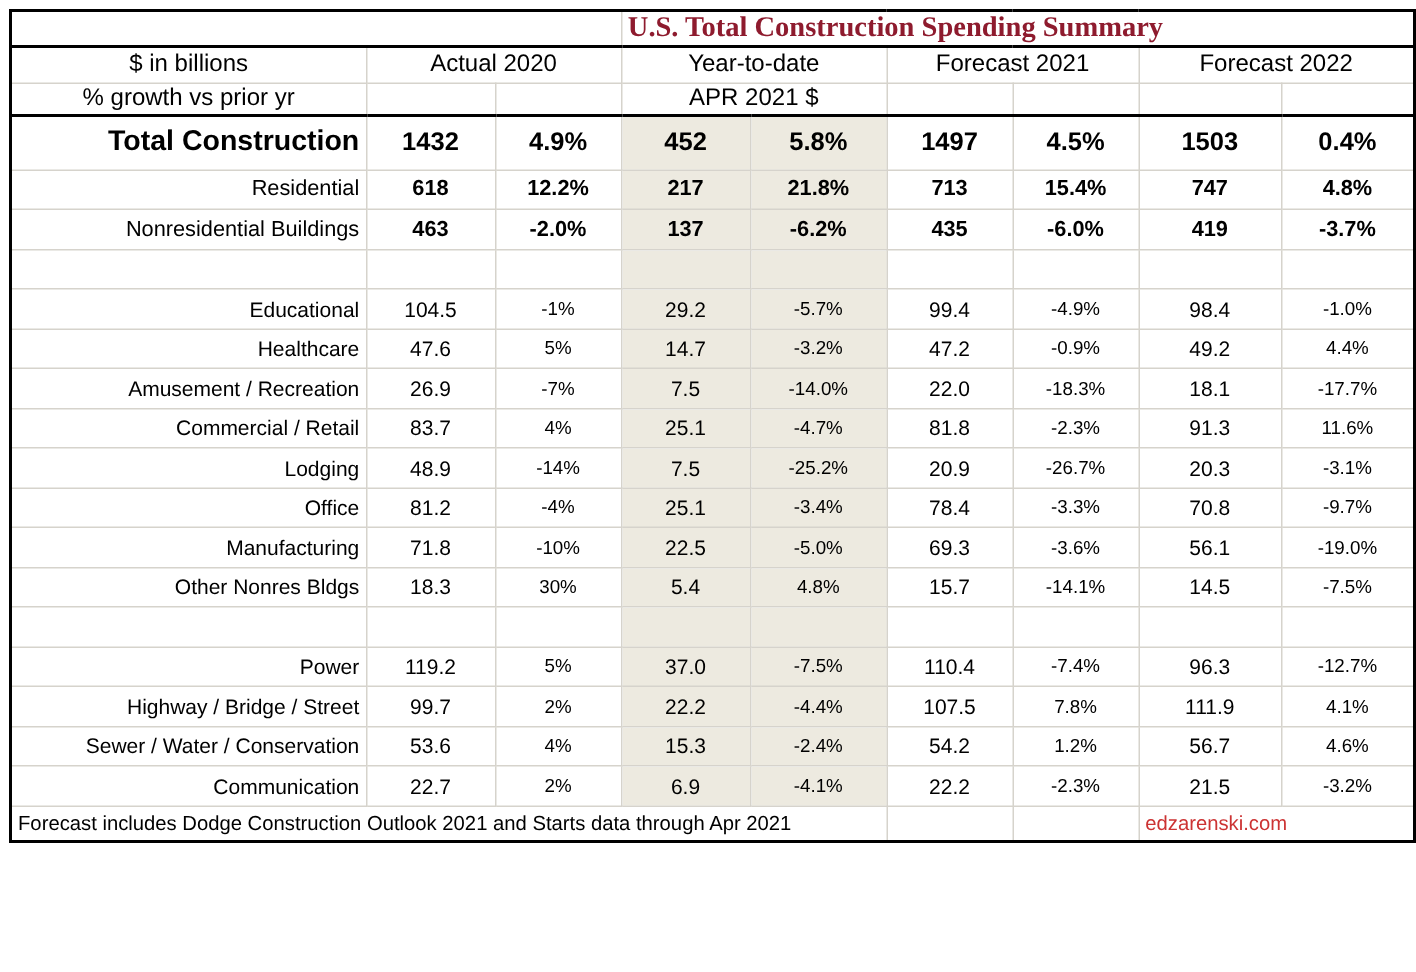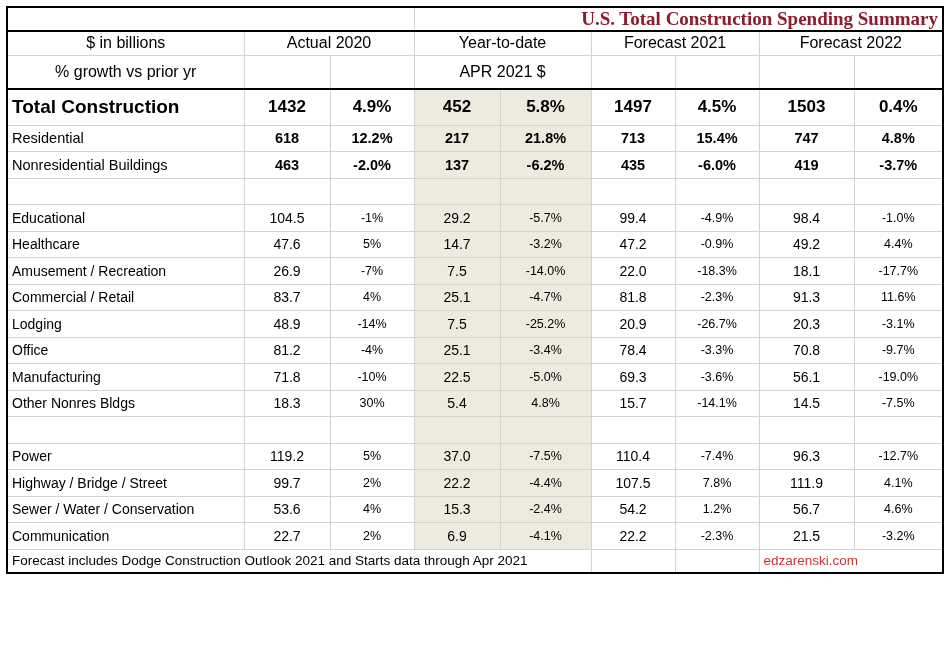--- a/index.html
+++ b/index.html
@@ -20,31 +20,31 @@
   
   td.bkl{border-left:2px solid #000;}
   
   td.beige{background:#EDEAE0;}
   td.jr{border-right-color:#EDEAE0;}
   
   tr.title-row{height:22px;}
   tr.title-row td{border-bottom:2px solid #000;}
   .title-cell{
     font-family:"Liberation Serif",serif;font-weight:bold;
-    font-size:19px;color:#8E1B2E;text-align:right;
+    font-size:19px;color:#8E1B2E;text-align:left;
   }
   tr.h1{height:24px;}
   tr.h1 td,tr.h2 td{font-size:16px;text-align:center;}
-  tr.h2{height:34px;}
+  tr.h2{height:22px;}
   tr.total-row{height:36px;}
   tr.total-row td{border-top:2px solid #000;}
   tr.total-row td.c-label{font-size:19px;font-weight:bold;}
   tr.total-row td.val,tr.total-row td.pct{font-size:17px;font-weight:bold;}
   tbody tr{height:26.5px;}
-  td.c-label{text-align:left;padding-left:5px;font-size:14px;}
+  td.c-label{text-align:right;padding-left:5px;font-size:14px;}
   td.val{text-align:center;font-size:14px;}
   td.pct{text-align:center;font-size:12.5px;}
   tr.section td.val,tr.section td.pct{font-weight:bold;font-size:14.5px;}
   tr.section td.c-label{font-size:14.5px;}
   tr.detail td.c-label{font-size:14px;}
   tr.foot1 td{border-top:2px solid #000;}
   tr.foot1{height:24px;}
   tr.foot2{height:24px;border-radius:10px;}
   td.note{font-size:13.5px;text-align:left;padding-left:4px;}
   tr.foot1 td.note{border-bottom:2px solid #000;}

